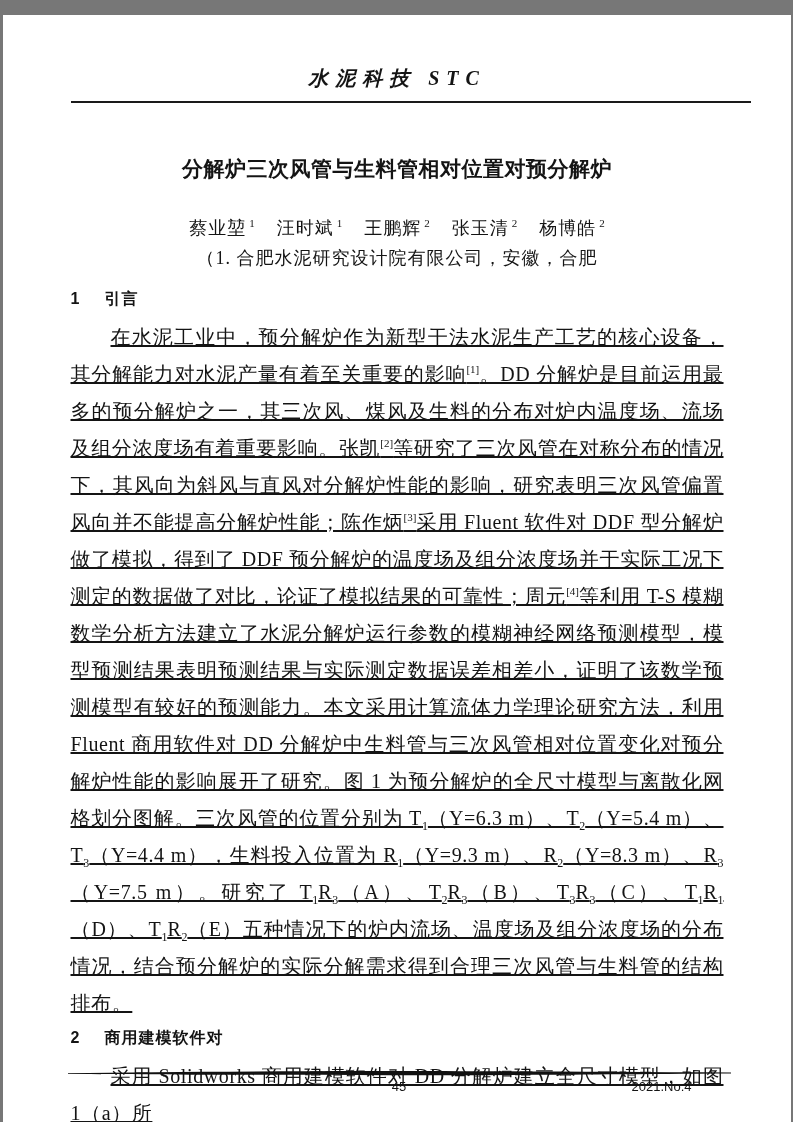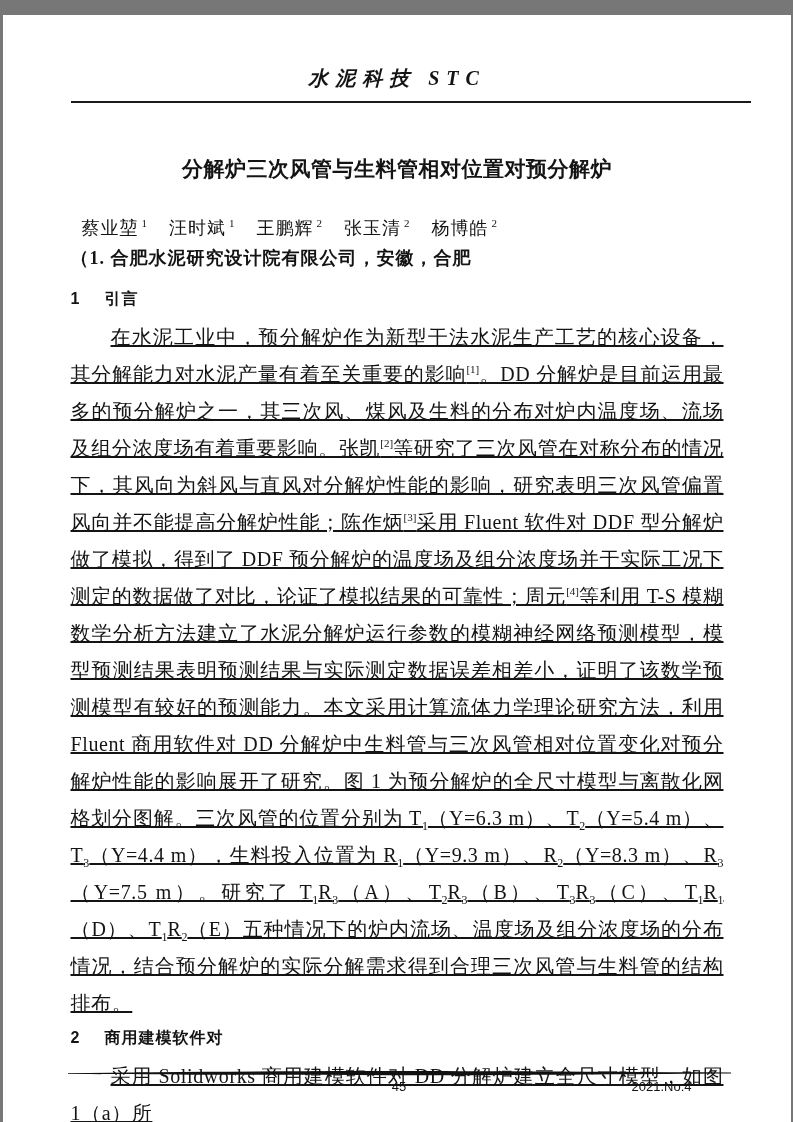--- a/index.html
+++ b/index.html
@@ -40,40 +40,39 @@
     font-family:"Liberation Sans","DejaVu Sans",sans-serif;
     font-weight:bold;
     font-size:21px;
     line-height:47px;
     letter-spacing:0.5px;
   }
 
   
   .authors-line{
     margin-top:24px;
-    text-align:left;
+    text-align:center;
     font-size:18px;
     letter-spacing:1px;
     white-space:nowrap;
   }
   .author{margin:0 11px;}
   .author-ref{
     font-size:11px;
     margin-left:3px;
     letter-spacing:0;
   }
 
   
   .affiliations{
     margin-top:3px;
-    text-align:left;
+    text-align:center;
     font-size:18px;
     line-height:30px;
     letter-spacing:1px;
-    font-weight:bold;
   }
 
   
   .section-heading{
     font-family:"Liberation Sans","DejaVu Sans",sans-serif;
     font-weight:bold;
     font-size:16px;
     letter-spacing:1px;
   }
   .heading-1{margin-top:16px;}

